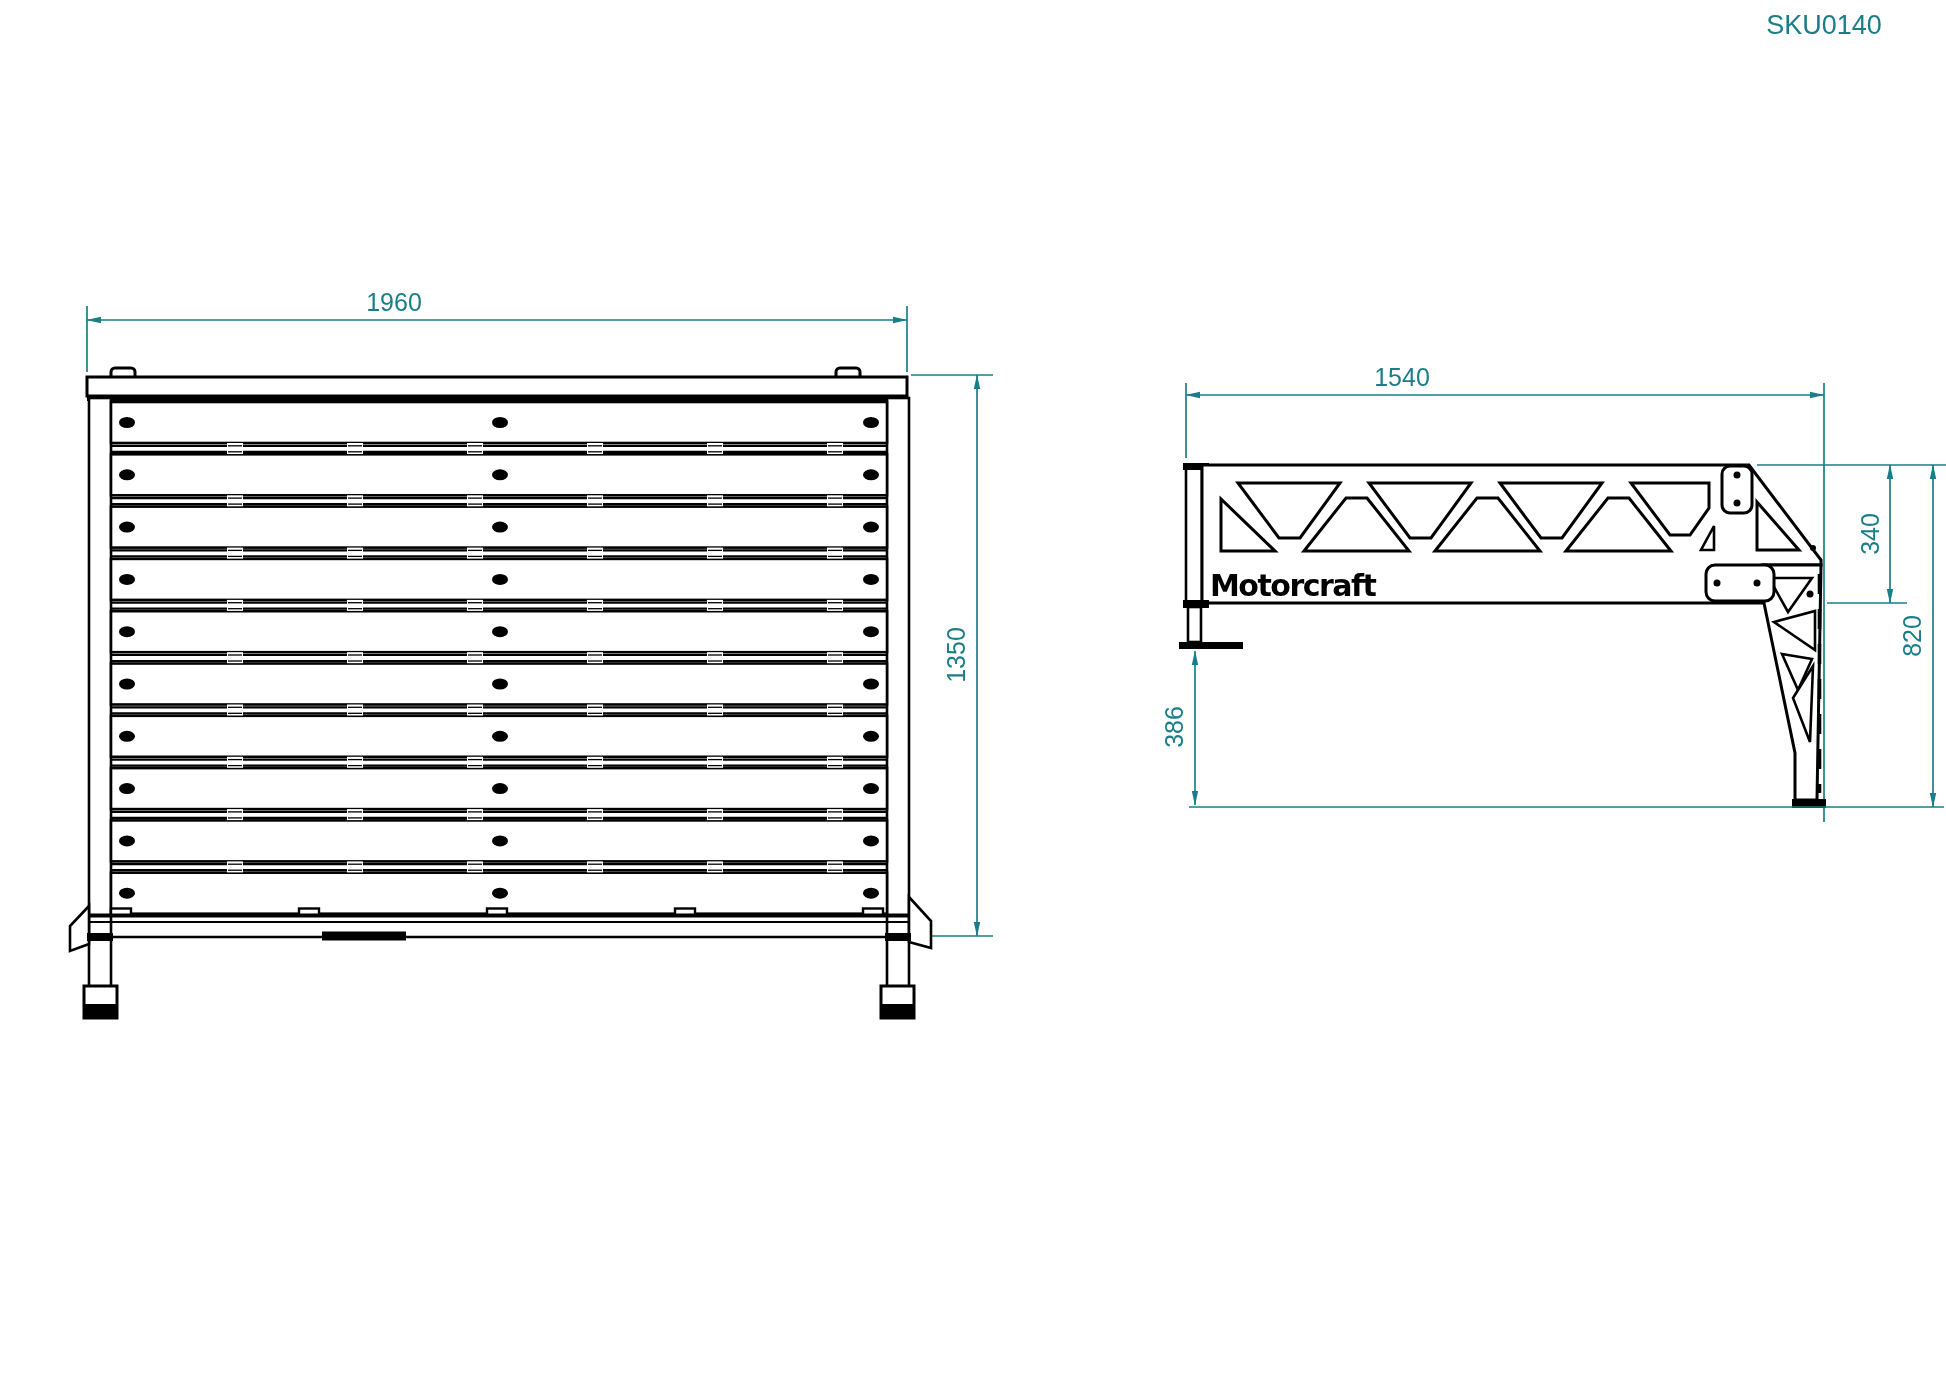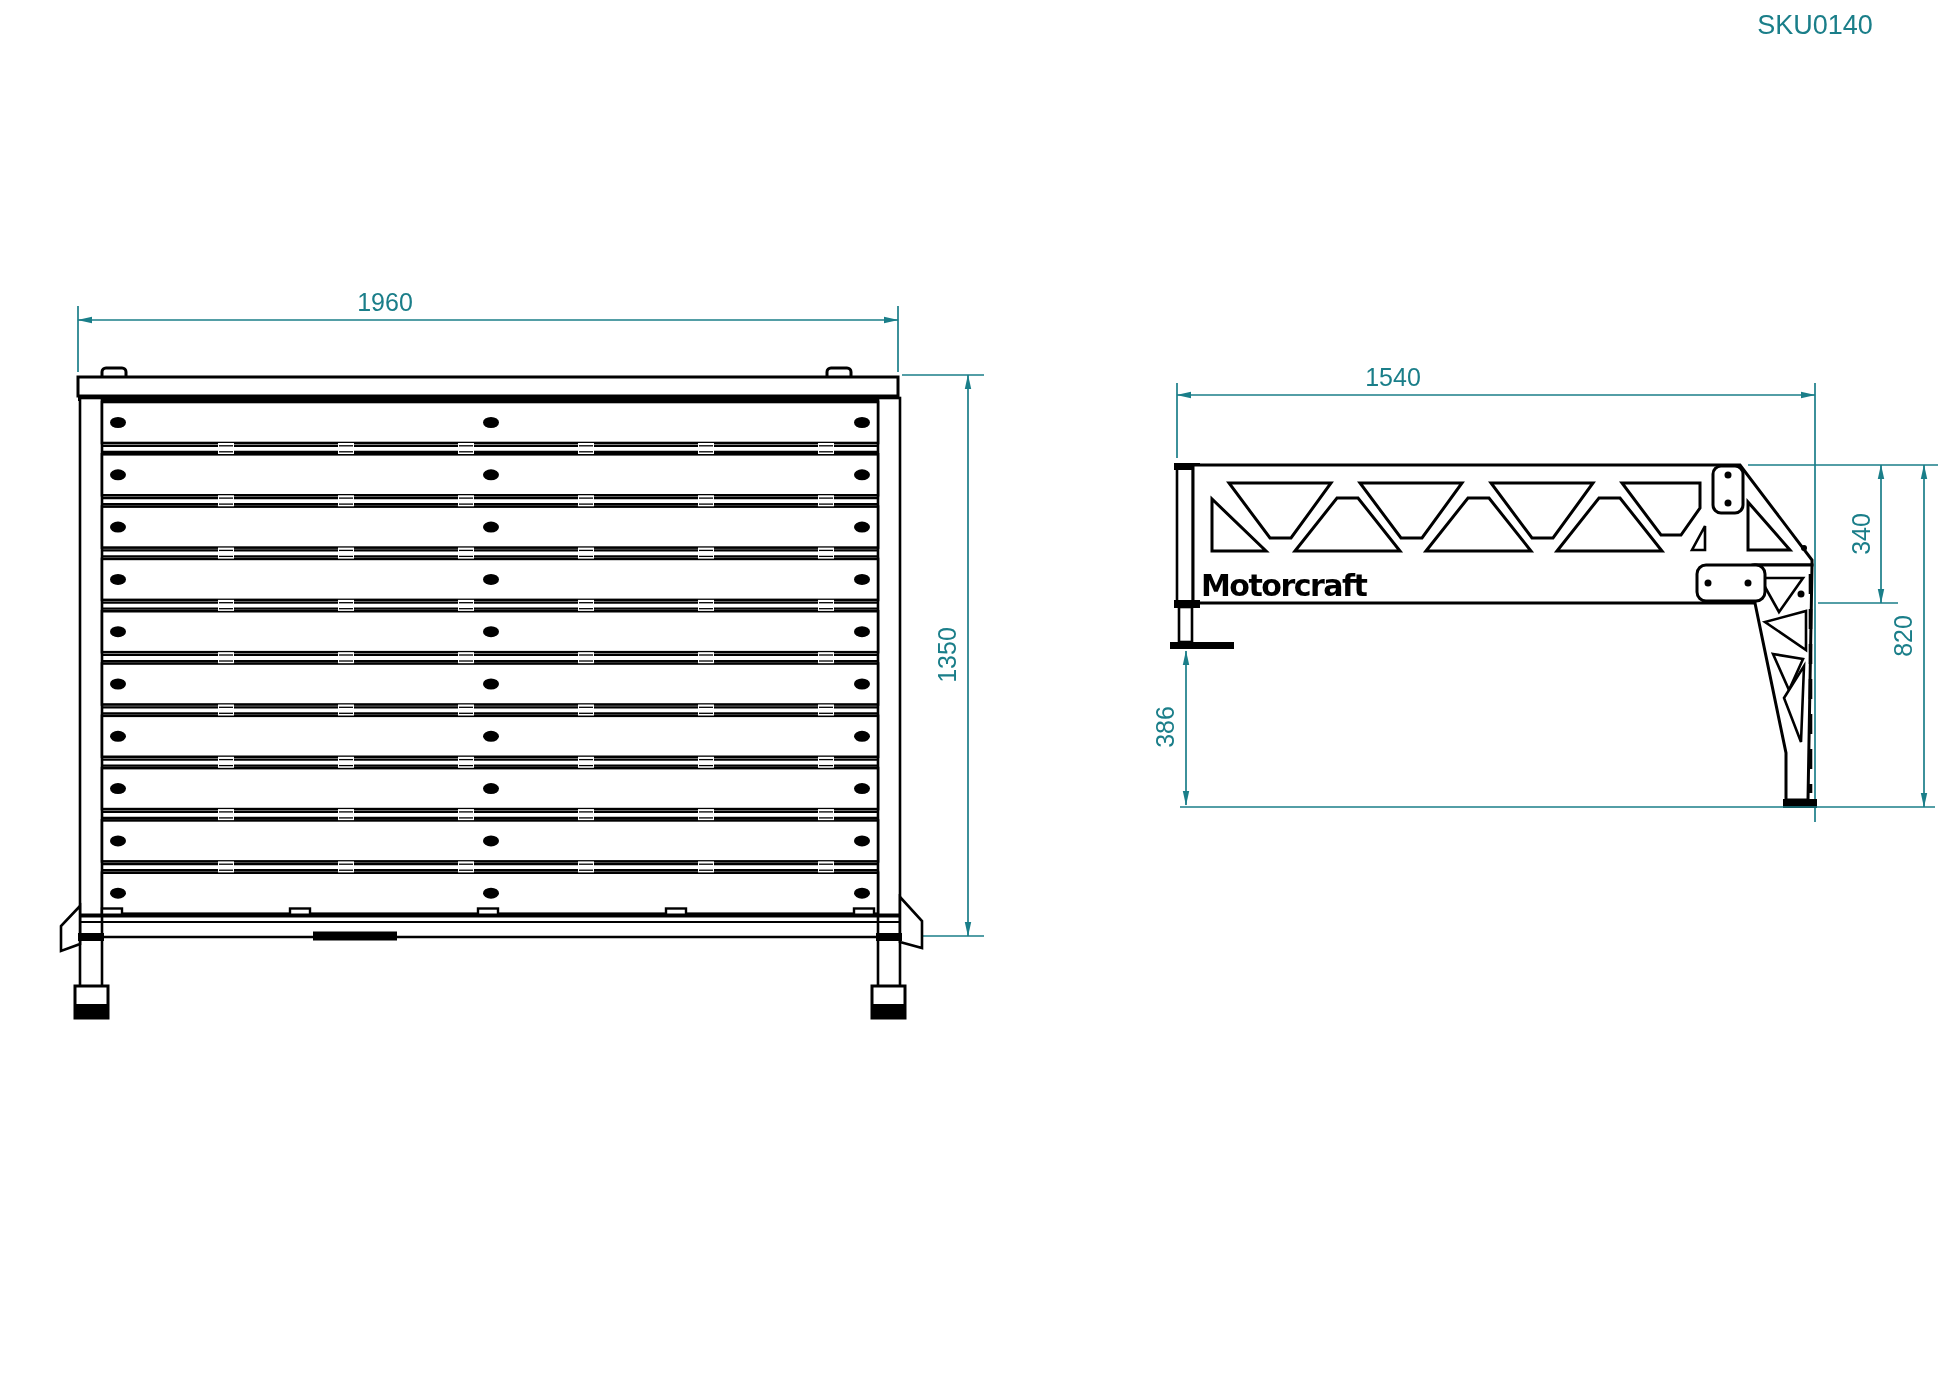--- a/index.html
+++ b/index.html
@@ -1,17 +1,17 @@
 <!DOCTYPE html>
 <html style="--accent: #1a7e89; --line: #000000; --bg: #ffffff;"><head>
 <meta charset="utf-8">
 <style>
   :root { --accent: #1a7e89; --line: #000000; --bg: #ffffff; }
   html, body { margin: 0; padding: 0; background: var(--bg); }
-  .canvas { position: relative; width: 1634px; height: 1376px; background: var(--bg); }
+  .canvas { position: relative; width: 1634px; height: 1376px; background: var(--bg); margin-left: 9px; }
   svg { display: block; }
   .blk { stroke: var(--line); fill: none; }
   .blkf { fill: var(--line); stroke: none; }
   .wht { fill: var(--bg); stroke: var(--line); }
   .dim { stroke: var(--accent); stroke-width: 1.7; fill: none; }
   .dim-text {
     font-family: "Liberation Sans", sans-serif;
     font-size: 25px;
     fill: var(--accent);
     stroke: none;

